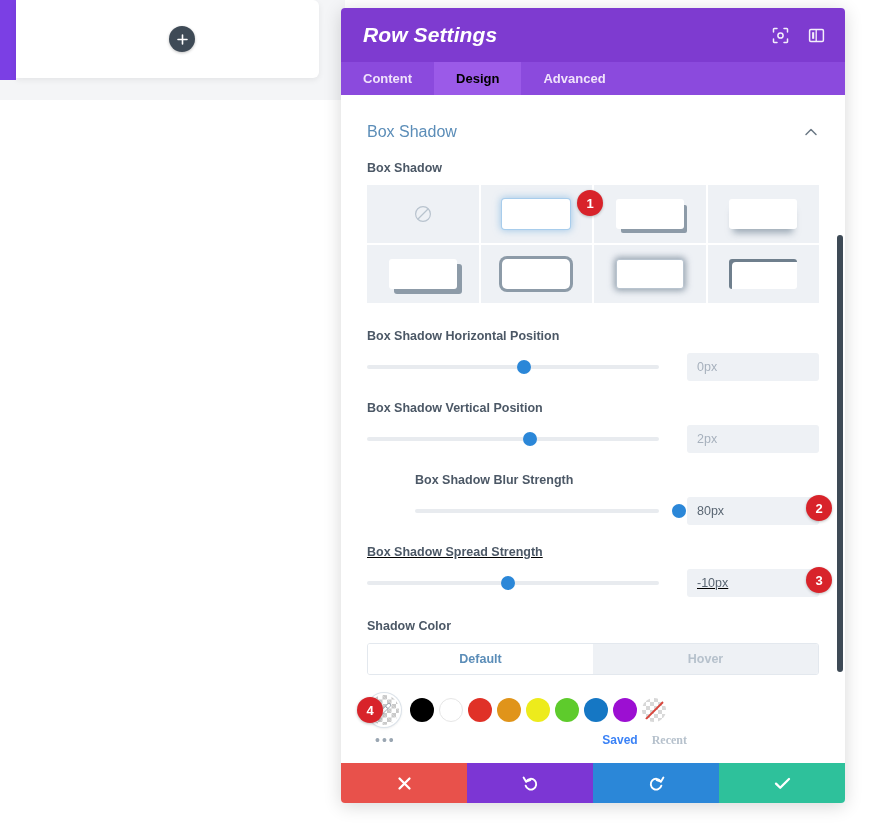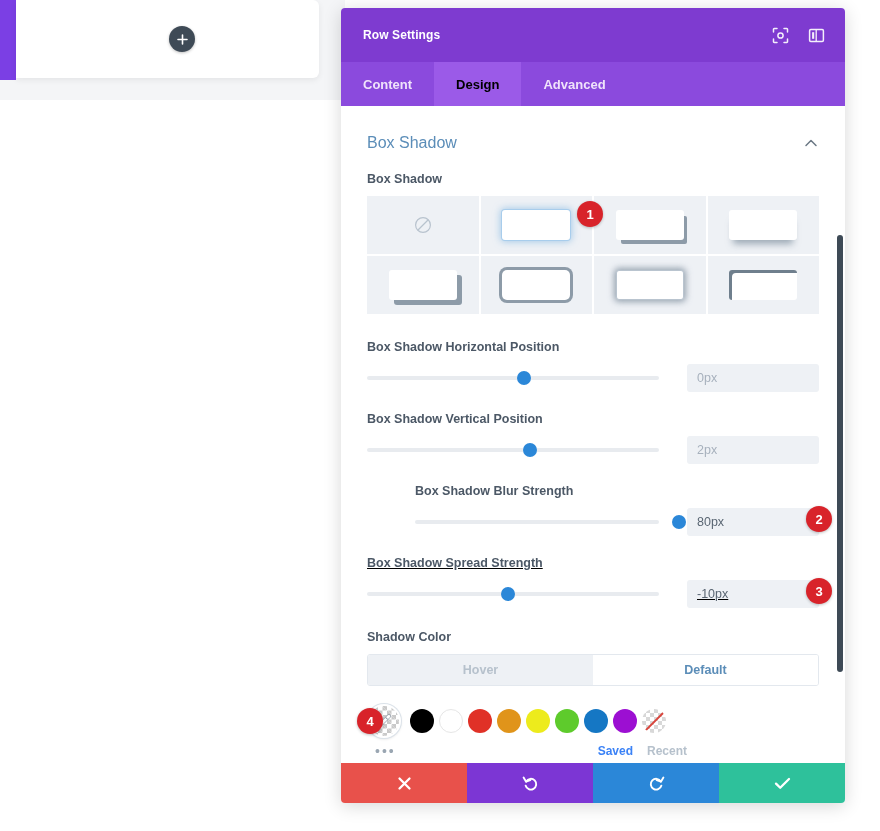--- a/index.html
+++ b/index.html
@@ -52,32 +52,32 @@
   }
 
   
   .modal-header {
     height: 54px; background: #7e3bd0;
     display: flex; align-items: center;
     padding: 0 18px 0 22px;
     flex: 0 0 auto;
   }
   .modal-title {
-    color: #ffffff; font-size: 12px; font-weight: bold;
-    letter-spacing: 0.1px; flex: 1 1 auto;
+    color: #ffffff; font-size: 21px; font-weight: bold;
+    letter-spacing: 0.1px; flex: 1 1 auto; font-style: italic;
   }
   .header-icons { display: flex; gap: 14px; align-items: center; }
   .hdr-icon {
     width: 22px; height: 22px; display:flex; align-items:center; justify-content:center;
     cursor: pointer; opacity: 0.92;
   }
 
   
   .modal-tabs {
-    height: 44px; background: #8b4add;
+    height: 33px; background: #8b4add;
     display: flex; align-items: stretch;
     flex: 0 0 auto;
   }
   .tab {
     display: flex; align-items: center; justify-content: center;
     padding: 0 22px;
     color: #f0e3fb; font-size: 13px; font-weight: bold;
     cursor: pointer; white-space: nowrap;
   }
   .tab.active { background: #9b5ae8; color: #000000; }
@@ -196,21 +196,21 @@
     width: 30px; height: 2px; background: #d9453c;
     transform: rotate(-45deg);
   }
   .sub-row {
     display: flex; align-items: center; margin-top: 4px;
     height: 18px;
   }
   .dots { color: #9aa6b2; font-size: 14px; letter-spacing: 2px; margin-left: 8px; cursor: pointer; }
   .sub-spacer { flex: 1 1 auto; }
   .saved-link { color: #3b82f6; font-size: 12px; font-weight: bold; cursor: pointer; margin-right: 14px; }
-  .recent-link { color: #b6c1cc; font-size: 12px; font-weight: bold; cursor: pointer; margin-right: 132px; }
+  .recent-link { color: #b6c1cc; font-size: 12px; font-weight: bold; cursor: pointer; margin-right: 132px; font-family: Liberation Serif, serif; }
 
   
   .badge {
     position: absolute;
     width: 26px; height: 26px; border-radius: 50%;
     background: #d8232a; color: #ffffff;
     font-size: 13px; font-weight: bold;
     display: flex; align-items: center; justify-content: center;
     box-shadow: 0 1px 3px rgba(0,0,0,0.25);
     z-index: 20;
@@ -366,22 +366,22 @@
             <div class="knob" style="left:44%"></div>
           </div>
           <input class="num-input" readonly="" value="-10px" style="">
         </div>
         <div class="badge" style="right:-13px; top:22px;">3</div>
       </div>
 
       <div class="field" style="margin-top:22px">
         <div class="field-label">Shadow Color</div>
         <div class="dh-row">
+          <div class="dh on">Default</div>
           <div class="dh off">Hover</div>
-          <div class="dh on">Default</div>
         </div>
       </div>
 
       <div class="swatch-area">
         <div class="swatch-row">
           <div class="sw ring">
             <svg width="16" height="16" viewBox="0 0 16 16">
               <path d="M11.8 1.9 a1.7 1.7 0 0 1 2.4 2.4 L12 6.5 l-2.4-2.4 z" fill="#ffffff" stroke="#8a96a2" stroke-width="0.8"></path>
               <path d="M9.3 4.4 L11.7 6.8 L5.6 12.9 L2.8 13.4 L3.2 10.6 z" fill="#ffffff" stroke="#8a96a2" stroke-width="0.8"></path>
             </svg>

